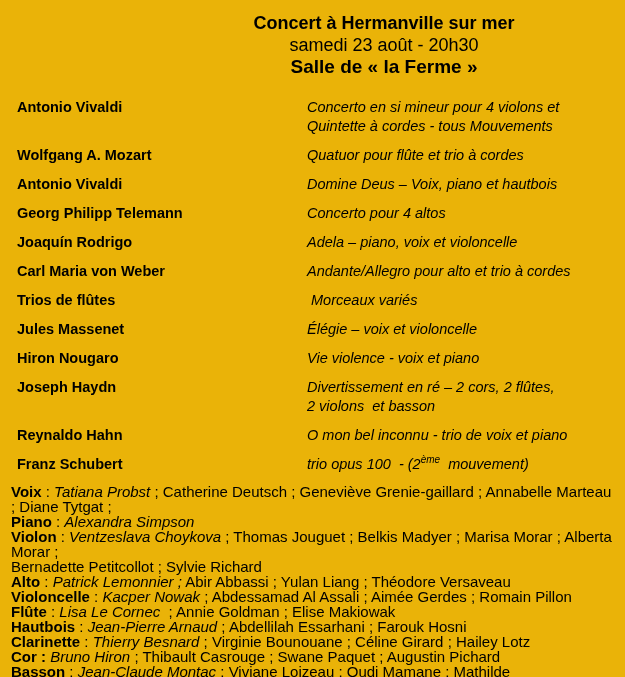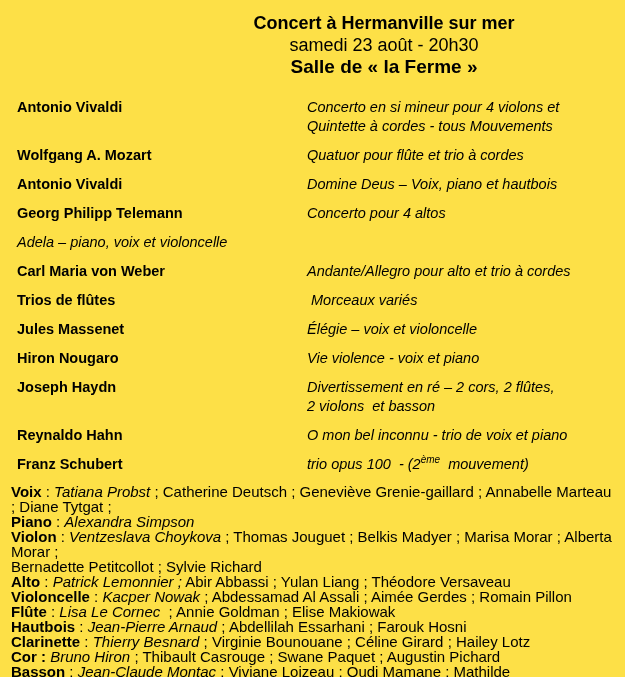--- a/index.html
+++ b/index.html
@@ -4,21 +4,21 @@
 <style>
   html, body {
     margin: 0;
     padding: 0;
     background: #ffffff;
   }
   .page {
     position: relative;
     width: 625px;
     height: 677px;
-    background: #fde047;
+    background: #eab308;
     color: #000000;
     font-family: "Liberation Sans", sans-serif;
     overflow: hidden;
   }
   
   .header {
     margin: 12px 0 0 148px;
     width: 472px;
     text-align: center;
     font-size: 18px;
@@ -97,20 +97,21 @@
         <div class="composer">Antonio Vivaldi</div>
         <div class="piece"><span>Domine Deus – Voix, piano et hautbois</span><sup></sup><span></span></div>
       </div>
 
       <div class="program-row">
         <div class="composer">Georg Philipp Telemann</div>
         <div class="piece"><span>Concerto pour 4 altos</span><sup></sup><span></span></div>
       </div>
 
       <div class="program-row">
+        <div class="composer">Joaquín Rodrigo</div>
         <div class="piece"><span>Adela – piano, voix et violoncelle</span><sup></sup><span></span></div>
       </div>
 
       <div class="program-row">
         <div class="composer">Carl Maria von Weber</div>
         <div class="piece"><span>Andante/Allegro pour alto et trio à cordes</span><sup></sup><span></span></div>
       </div>
 
       <div class="program-row">
         <div class="composer">Trios de flûtes</div>

